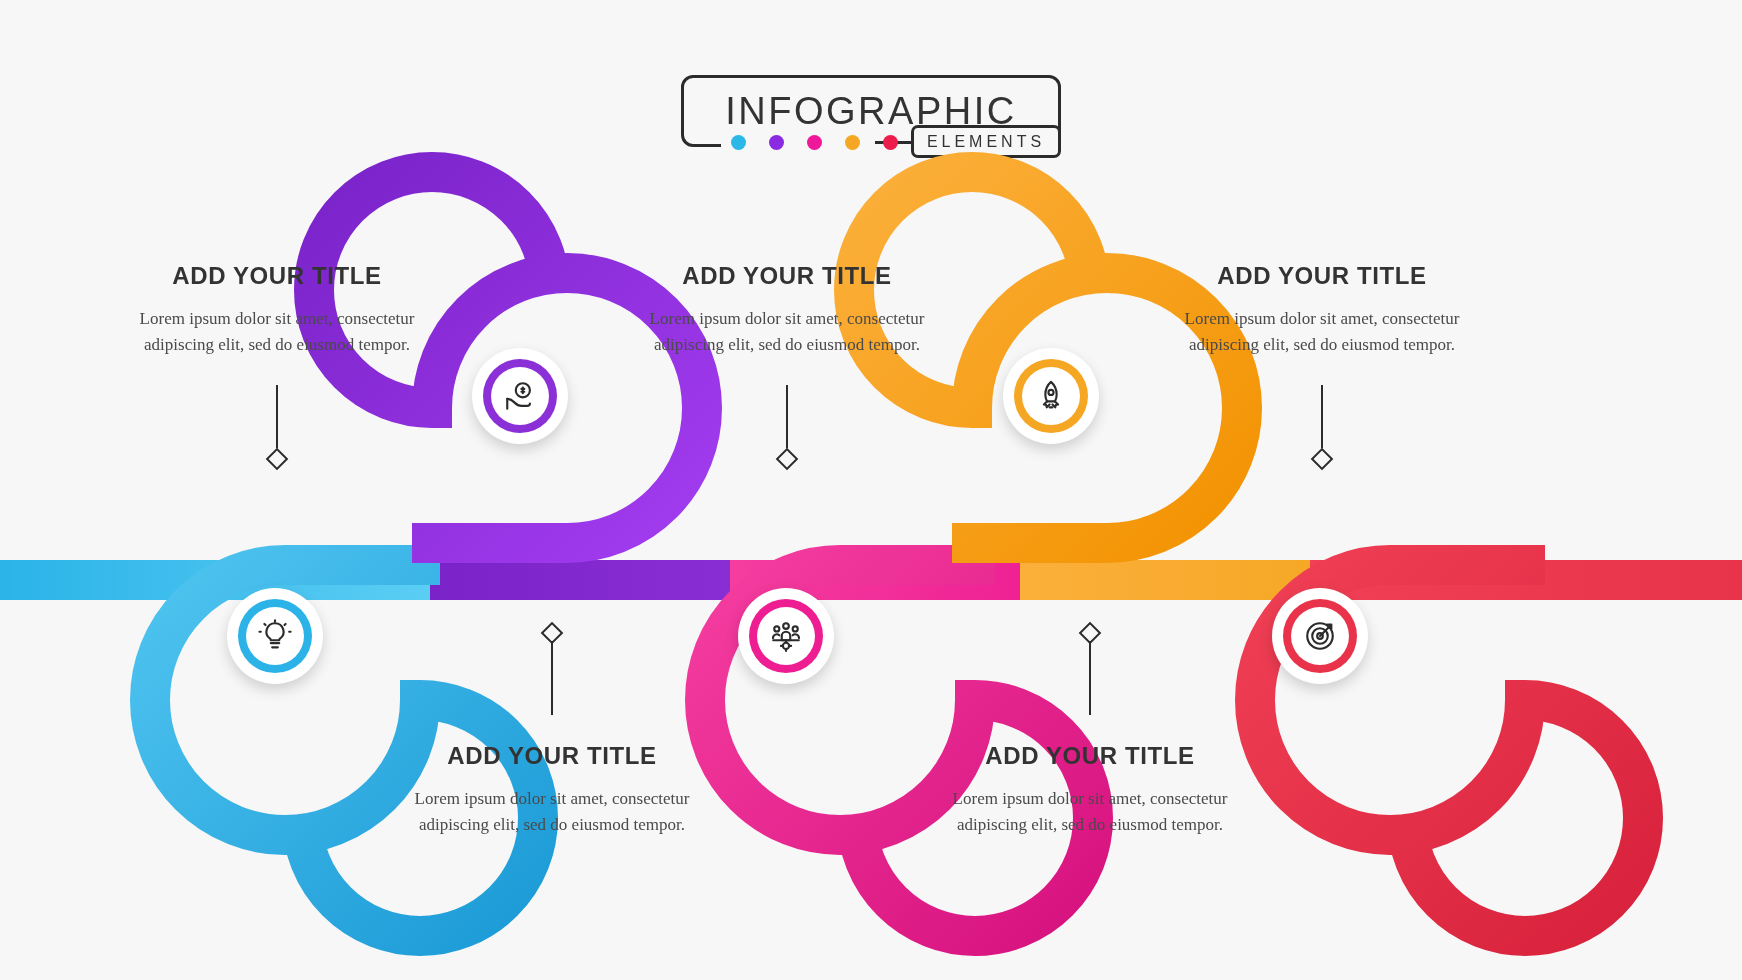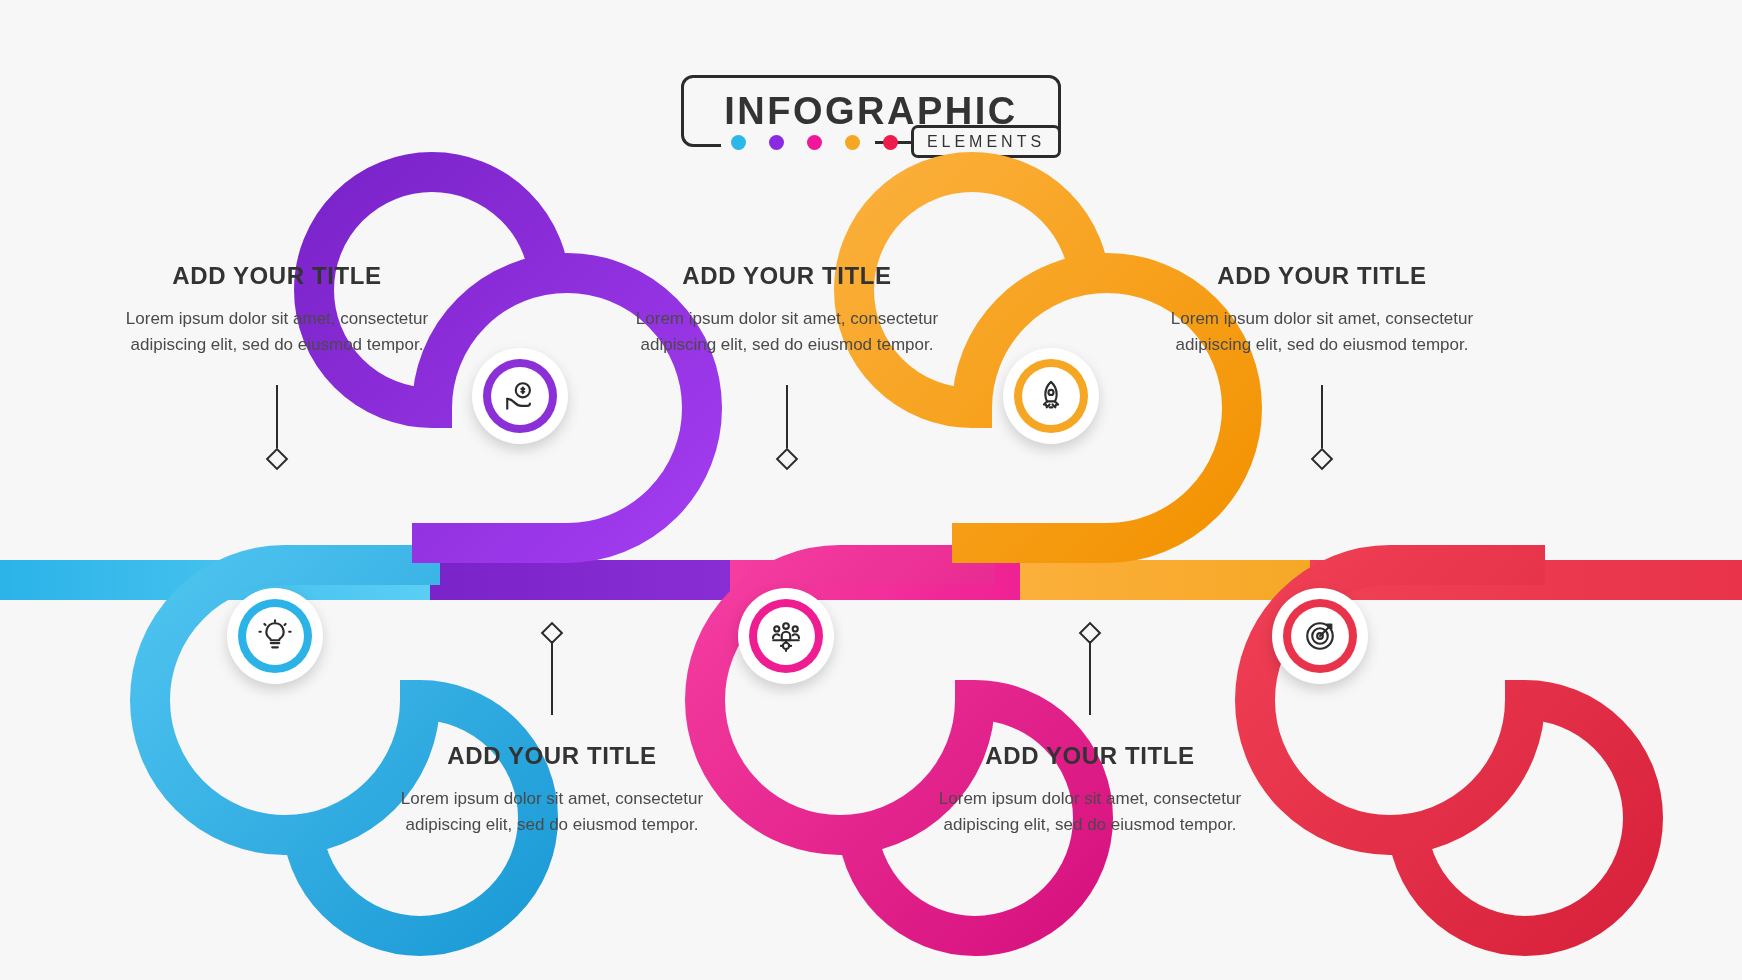--- a/index.html
+++ b/index.html
@@ -12,21 +12,21 @@
   #stage { position: relative; width: 1742px; height: 980px; background: #f7f7f7; }
 
   
   .header { position: absolute; left: 681px; top: 75px; width: 380px; height: 95px; }
   .hdr-box {
     position: absolute; left: 0; top: 0; width: 380px; height: 72px;
     border: 3px solid #2b2b2b; border-radius: 12px; background: #f7f7f7;
     display: flex; align-items: center; justify-content: center;
   }
   .hdr-title {
-    font-size: 38px; font-weight: bold; letter-spacing: 2.5px;
+    font-size: 38px; font-weight: normal; letter-spacing: 2.5px;
     color: #333333; line-height: 1;
   }
   .hdr-dots { position: absolute; left: 50px; top: 60px; display: flex; gap: 23px; align-items: center; z-index: 4; }
   .hdr-dots .dot { width: 15px; height: 15px; border-radius: 50%; }
   .hdr-rule { position: absolute; left: 194px; top: 66px; width: 42px; height: 3px; background: #2b2b2b; z-index: 2; }
   .hdr-sub {
     position: absolute; left: 230px; top: 50px; width: 150px; height: 33px;
     border: 3px solid #2b2b2b; border-radius: 7px; background: #f7f7f7;
     display: flex; align-items: center; justify-content: center; z-index: 3;
   }
@@ -57,21 +57,21 @@
     display: flex; align-items: center; justify-content: center;
   }
   .badge svg { width: 34px; height: 34px; }
 
   
   .txt { position: absolute; width: 320px; text-align: center; z-index: 5; }
   .txt h3 {
     font-size: 24px; font-weight: bold; letter-spacing: 0.6px;
     color: #333333; margin-bottom: 16px; white-space: nowrap;
   }
-  .txt p { font-size: 17px; line-height: 1.55; color: #4a4a4a; }
+  .txt p { font-size: 17px; line-height: 1.55; color: #4a4a4a; font-family: Liberation Serif, serif; }
 
   
   .conn { position: absolute; width: 22px; z-index: 5; }
   .conn .line { position: absolute; left: 10px; top: 0; width: 2px; background: #2b2b2b; }
   .conn .dia {
     position: absolute; left: 3px; width: 16px; height: 16px;
     border: 2px solid #2b2b2b; transform: rotate(45deg); background: #f7f7f7;
   }
 </style>
 </head>

